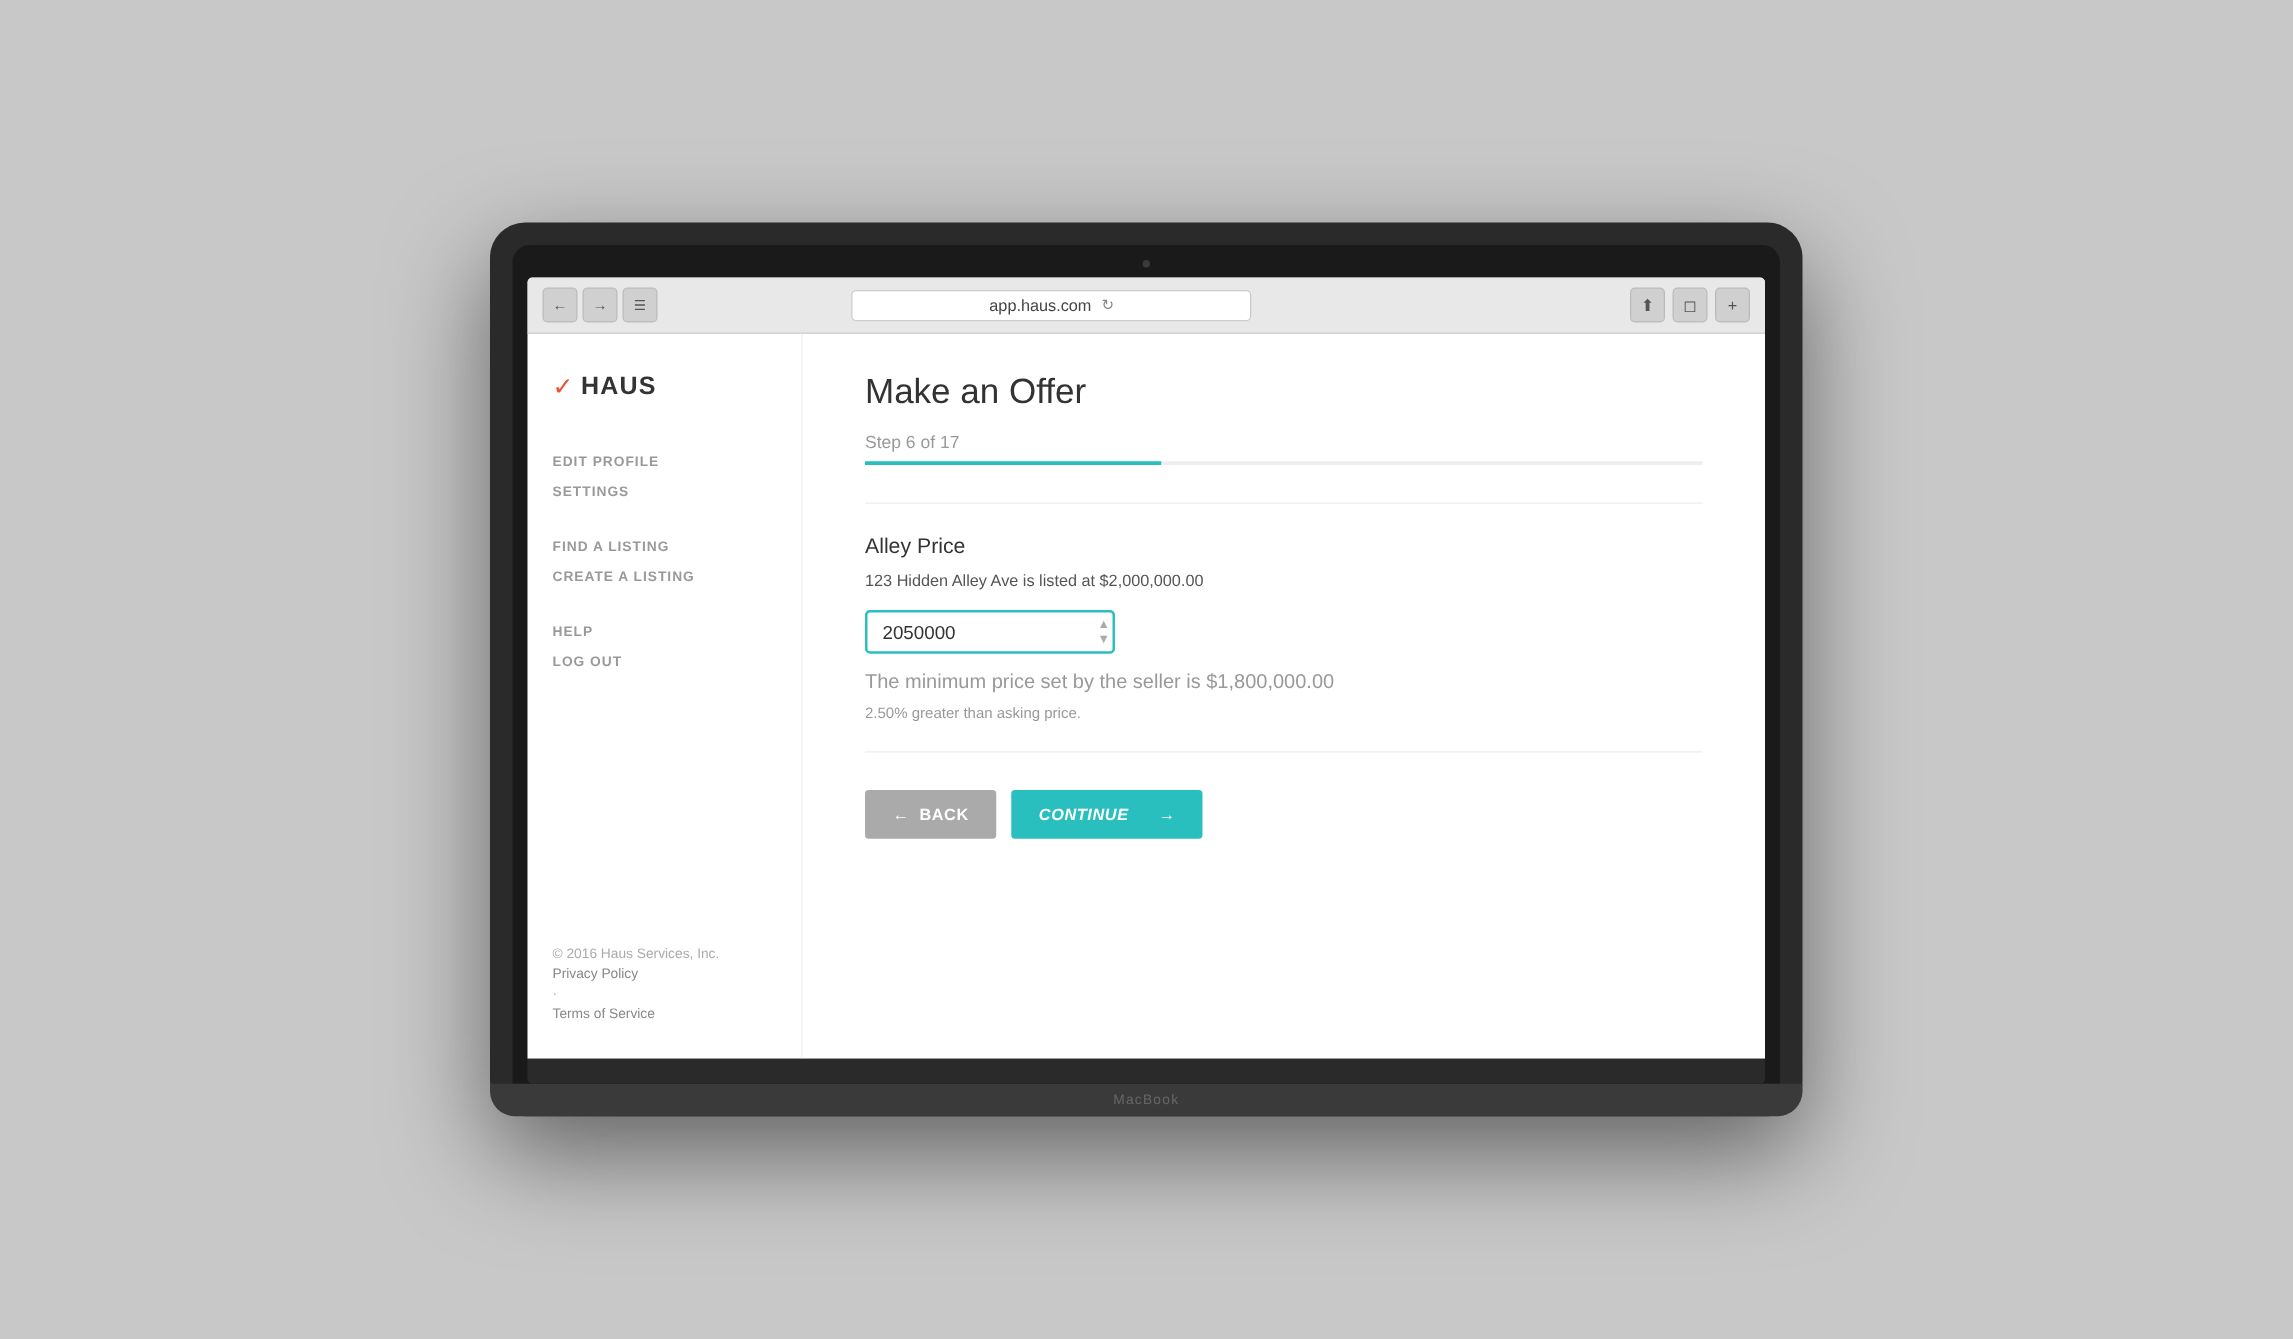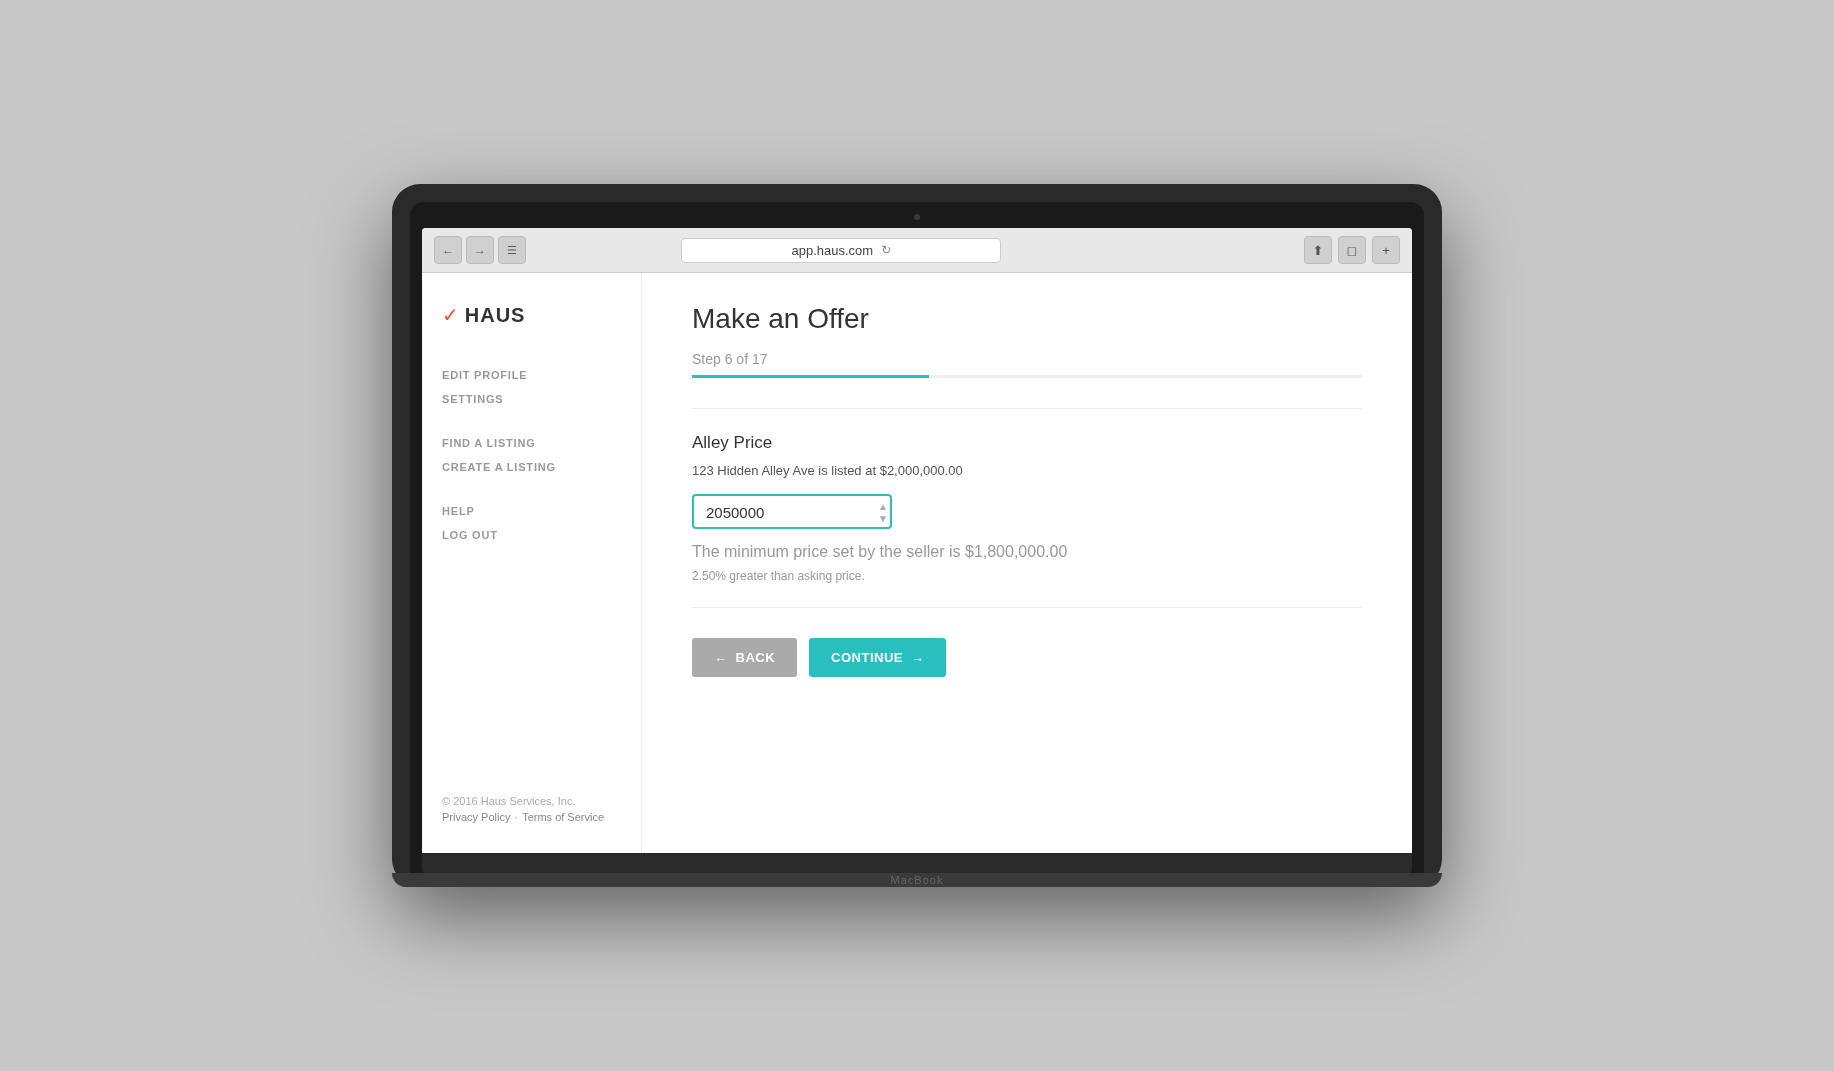--- a/index.html
+++ b/index.html
@@ -198,20 +198,21 @@
 
     .footer-text {
       font-size: 11px;
       color: #aaa;
       line-height: 1.6;
     }
 
     .footer-links {
       display: flex;
       gap: 4px;
+      flex-direction: column;
     }
 
     .footer-link {
       font-size: 11px;
       color: #888;
       cursor: pointer;
       text-decoration: none;
     }
 
     .footer-separator {
@@ -344,35 +345,36 @@
       color: white;
       border: none;
       border-radius: 3px;
       padding: 12px 22px;
       font-size: 13px;
       font-weight: 600;
       letter-spacing: 0.5px;
       cursor: pointer;
       display: flex;
       align-items: center;
-      gap: 8px;
+      gap: 24px;
       text-transform: uppercase;
+      font-style: italic;
     }
 
     
     .laptop-bottom {
       background: #2a2a2a;
       height: 20px;
       border-radius: 0 0 4px 4px;
       position: relative;
     }
 
     .laptop-base {
       background: #3a3a3a;
-      height: 14px;
+      height: 26px;
       border-radius: 0 0 20px 20px;
       margin: 0 -18px;
       display: flex;
       align-items: center;
       justify-content: center;
     }
 
     .macbook-text {
       font-size: 11px;
       color: #666;

